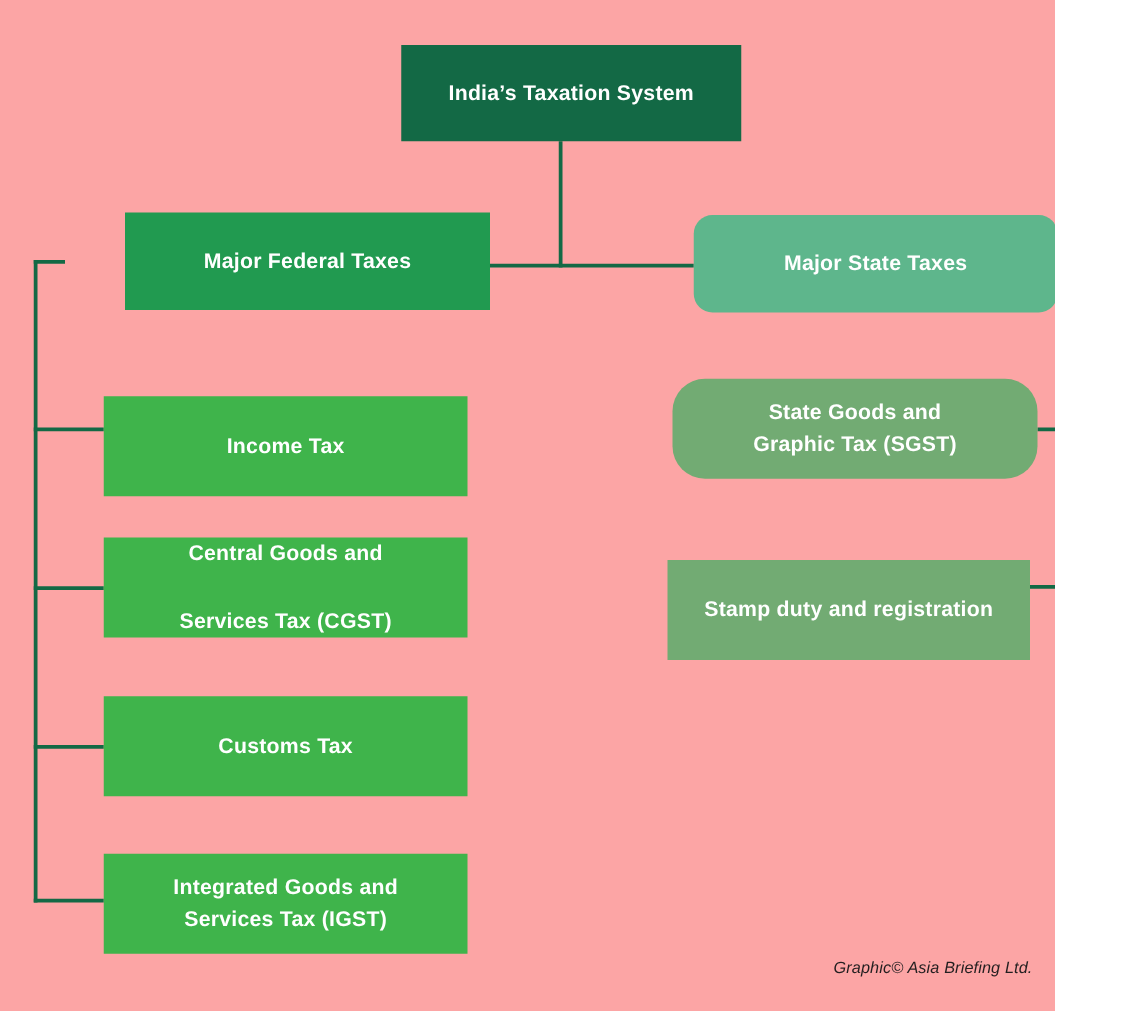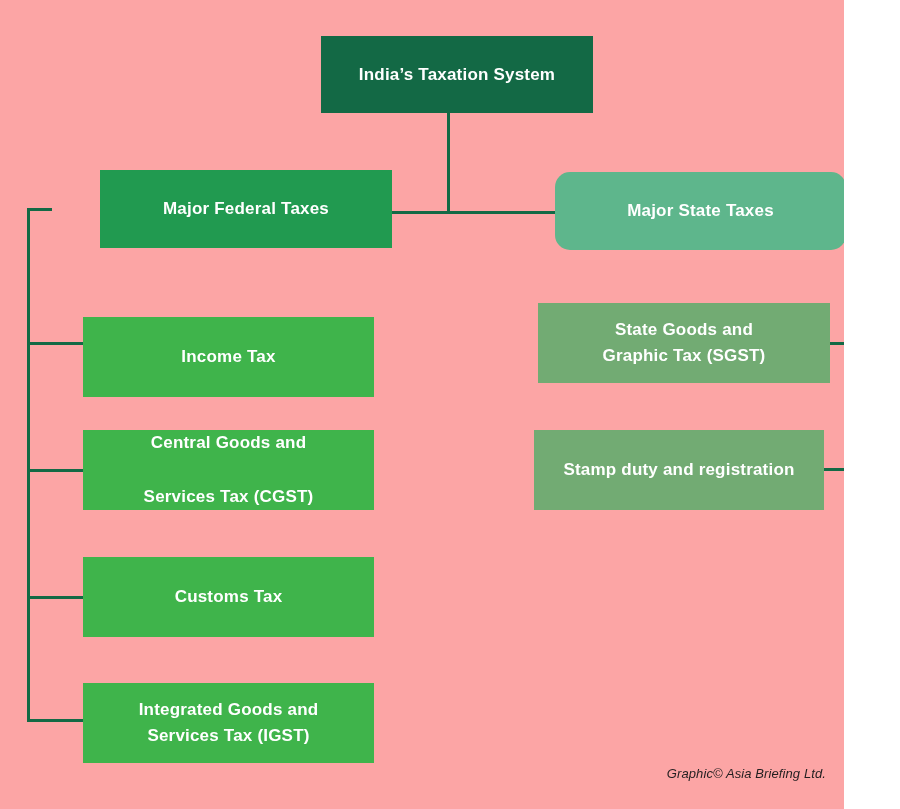--- a/index.html
+++ b/index.html
@@ -31,22 +31,22 @@
   .node .ln { display: block; }
 
   
   .n-root    { left: 321px; top: 36px;  width: 272px; height: 77px; background: #136945; }
   .n-federal { left: 52px;  top: 170px; width: 292px; height: 78px; background: #219a50; margin-left: 48px; }
   .n-state   { left: 555px; top: 172px; width: 291px; height: 78px; background: #5eb68c; border-radius: 15px; }
   .n-income  { left: 83px;  top: 317px; width: 291px; height: 80px; background: #3fb44b; }
   .n-cgst    { left: 83px;  top: 430px; width: 291px; height: 80px; background: #3fb44b; justify-content: space-between; }
   .n-customs { left: 83px;  top: 557px; width: 291px; height: 80px; background: #3fb44b; }
   .n-igst    { left: 83px;  top: 683px; width: 291px; height: 80px; background: #3fb44b; }
-  .n-sgst    { left: 538px; top: 303px; width: 292px; height: 80px; background: #72ab73; }
-  .n-stamp   { left: 534px; top: 430px; width: 290px; height: 80px; background: #72ab73; }
+  .n-sgst    { left: 538px; top: 303px; width: 292px; height: 80px; background: #72ab73; border-radius: 26px; }
+  .n-stamp   { left: 534px; top: 448px; width: 290px; height: 80px; background: #72ab73; }
 
   
   .line { position: absolute; background: #136945; }
   .c-root-v      { left: 447px; top: 113px; width: 3px;   height: 101px; }
   .c-top-h       { left: 344px; top: 211px; width: 211px; height: 3px;   }
   .c-fed-left    { left: 27px;  top: 208px; width: 25px;  height: 3px;   }
   .c-left-trunk  { left: 27px;  top: 208px; width: 3px;   height: 514px; }
   .c-income      { left: 27px;  top: 342px; width: 56px;  height: 3px;   }
   .c-cgst        { left: 27px;  top: 469px; width: 56px;  height: 3px;   }
   .c-customs     { left: 27px;  top: 596px; width: 56px;  height: 3px;   }

